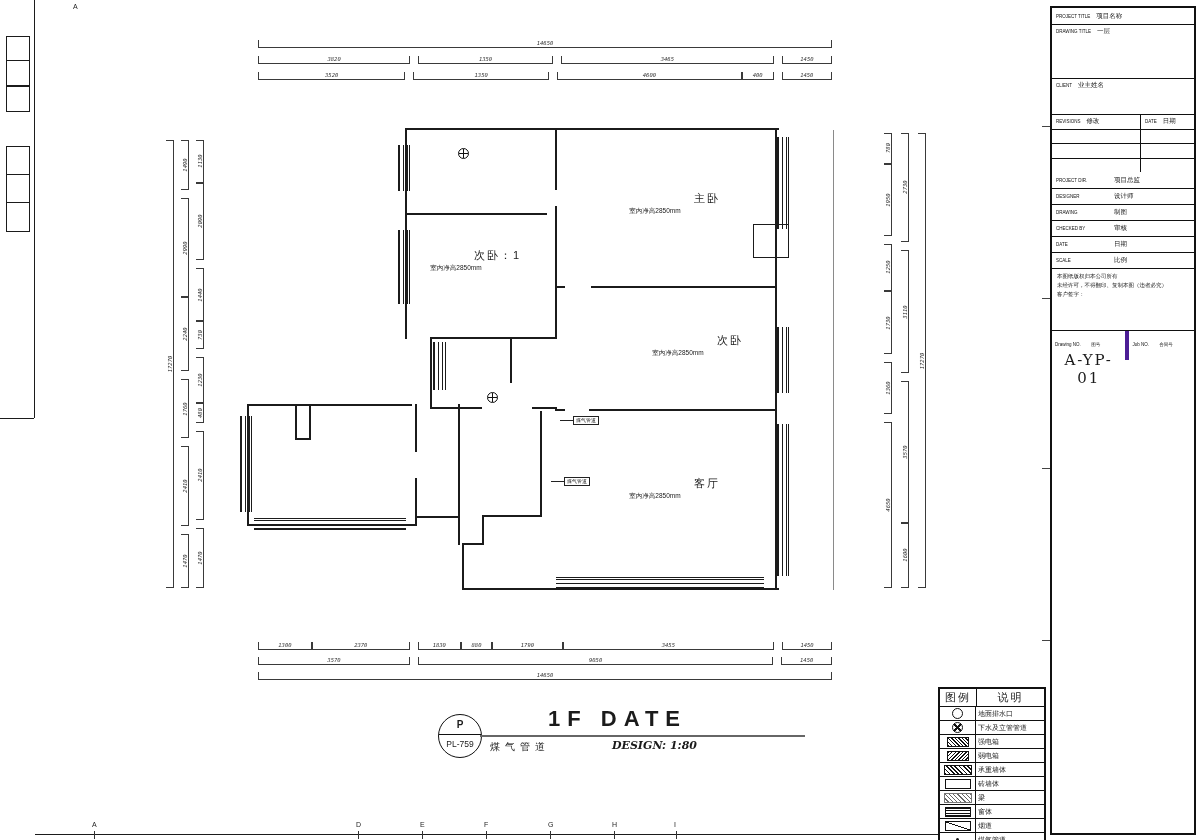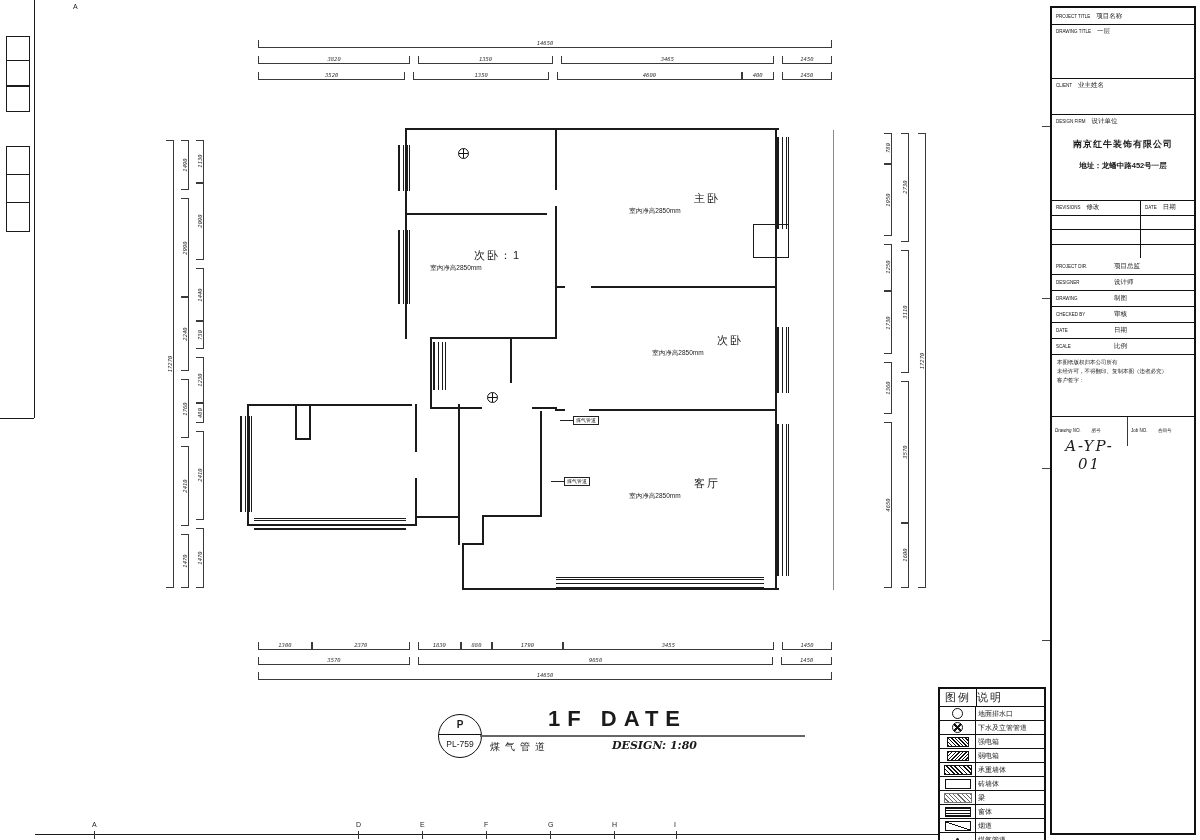--- a/index.html
+++ b/index.html
@@ -40,21 +40,21 @@
   .plantitle{position:absolute;left:548px;top:706px;font-size:22px;font-weight:800;letter-spacing:7px;}
   .scaletxt{position:absolute;left:612px;top:739px;font:italic bold 11px "DejaVu Serif",serif;}
   
   .glet{position:absolute;top:821px;font-size:7px;color:#222;}
   .glet i{position:absolute;left:2px;top:10px;width:1px;height:8px;background:#333;font-style:normal;}
   .topletter{position:absolute;left:73px;top:3px;font-size:7px;color:#222;}
   
   .lg{position:absolute;left:938px;top:687px;width:108px;border:2px solid #111;background:#fff;box-sizing:border-box;}
   .lg-h{display:flex;align-items:center;height:17px;font-size:11px;letter-spacing:2px;}
   .lg-h .c1{width:36px;text-align:center;border-right:1px solid #111;height:100%;line-height:17px;}
-  .lg-h .c2{flex:1;}
+  .lg-h .c2{flex:1;text-align:center;}
   .lg-row{display:flex;border-top:1px solid #111;height:13px;align-items:center;}
   .lg-sym{width:36px;border-right:1px solid #111;height:100%;display:flex;align-items:center;justify-content:center;box-sizing:border-box;}
   .lg-lab{flex:1;font-size:7px;padding-left:2px;white-space:nowrap;overflow:hidden;}
   .sym{position:relative;}
   .sym.circle{width:9px;height:9px;border:1px solid #111;border-radius:50%;}
   .sym.circlex{width:9px;height:9px;border:1px solid #111;border-radius:50%;
     background:linear-gradient(45deg,transparent 43%,#111 43% 57%,transparent 57%),linear-gradient(135deg,transparent 43%,#111 43% 57%,transparent 57%);}
   .sym.boxstrong{width:20px;height:8px;border:1px solid #111;background:repeating-linear-gradient(45deg,#111 0 1px,transparent 1px 2.5px);}
   .sym.boxweak{width:20px;height:8px;border:1px solid #111;background:repeating-linear-gradient(135deg,#111 0 1px,transparent 1px 2.5px);}
   .sym.hatchdense{width:26px;height:8px;border:1px solid #111;background:repeating-linear-gradient(45deg,#111 0 1.2px,transparent 1.2px 3px);}
@@ -82,21 +82,21 @@
   .firm-addr{text-align:center;font-size:7.5px;font-weight:bold;margin-top:10px;}
   .sec-rev{height:58px;}
   .rev-div{position:absolute;left:88px;top:0;bottom:0;width:1px;background:#111;}
   .rev-line{position:absolute;left:0;right:0;height:1px;background:#111;}
   .rev-h{position:absolute;left:0;top:0;width:88px;}
   .rev-h2{position:absolute;left:89px;top:0;right:0;}
   .sec-staff{height:16px;}
   .sec-notes{height:62px;padding:3px 5px;box-sizing:border-box;}
   .note{font-size:5.5px;line-height:9px;white-space:nowrap;overflow:hidden;}
   .sec-bot{height:30px;display:flex;}
-  .bot-l{flex:1.15;border-right:1px solid #4c1d95;padding:1px 3px;box-sizing:border-box;font-style:italic;}
+  .bot-l{flex:1.15;border-right:4px solid #4c1d95;padding:1px 3px;box-sizing:border-box;}
   .bot-r{flex:1;padding:1px 3px;box-sizing:border-box;}
   .dwgno{font-family:"DejaVu Serif","Liberation Serif",serif;font-size:15px;letter-spacing:2px;text-align:center;margin-top:1px;}
   .tickL{position:absolute;background:#444;}
 </style>
 </head>
 <body>
 
 <div class="sheet">
 
   <div class="w" style="left:34px;top:0;width:1px;height:418px"></div>
@@ -454,28 +454,20 @@
         <span class="en">DRAWING TITLE</span>
         <span class="cn">一层</span>
       </div>
     </div>
     <div class="sec sec-client">
       <div class="lblrow">
         <span class="en">CLIENT</span>
         <span class="cn">业主姓名</span>
       </div>
     </div>
-    <div class="sec sec-firm">
-      <div class="lblrow">
-        <span class="en">DESIGN FIRM</span>
-        <span class="cn">设计单位</span>
-      </div>
-      <div class="firm-name">南京红牛装饰有限公司</div>
-      <div class="firm-addr">地址：龙蟠中路452号一层</div>
-    </div>
     <div class="sec sec-rev">
       <div class="rev-div"></div>
       <div class="rev-h lblrow">
         <span class="en">REVISIONS</span>
         <span class="cn">修改</span>
       </div>
       <div class="rev-h2 lblrow">
         <span class="en">DATE</span>
         <span class="cn">日期</span>
       </div>

